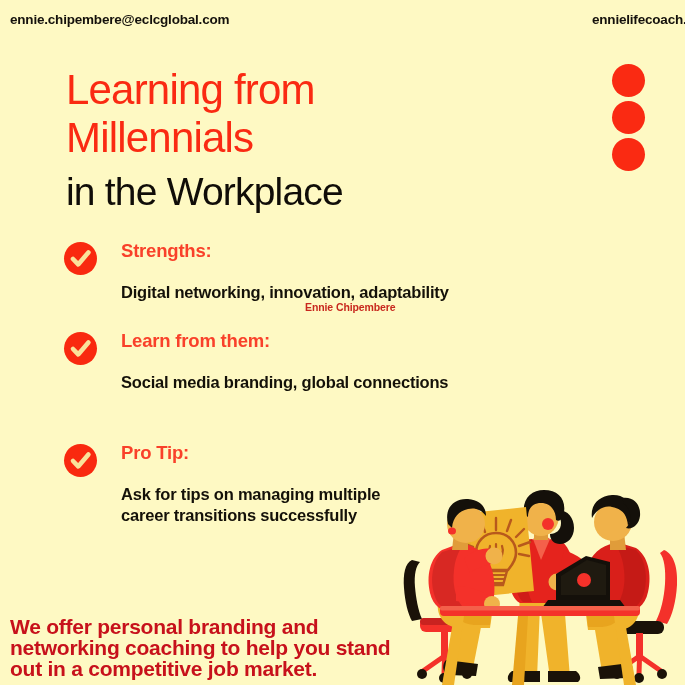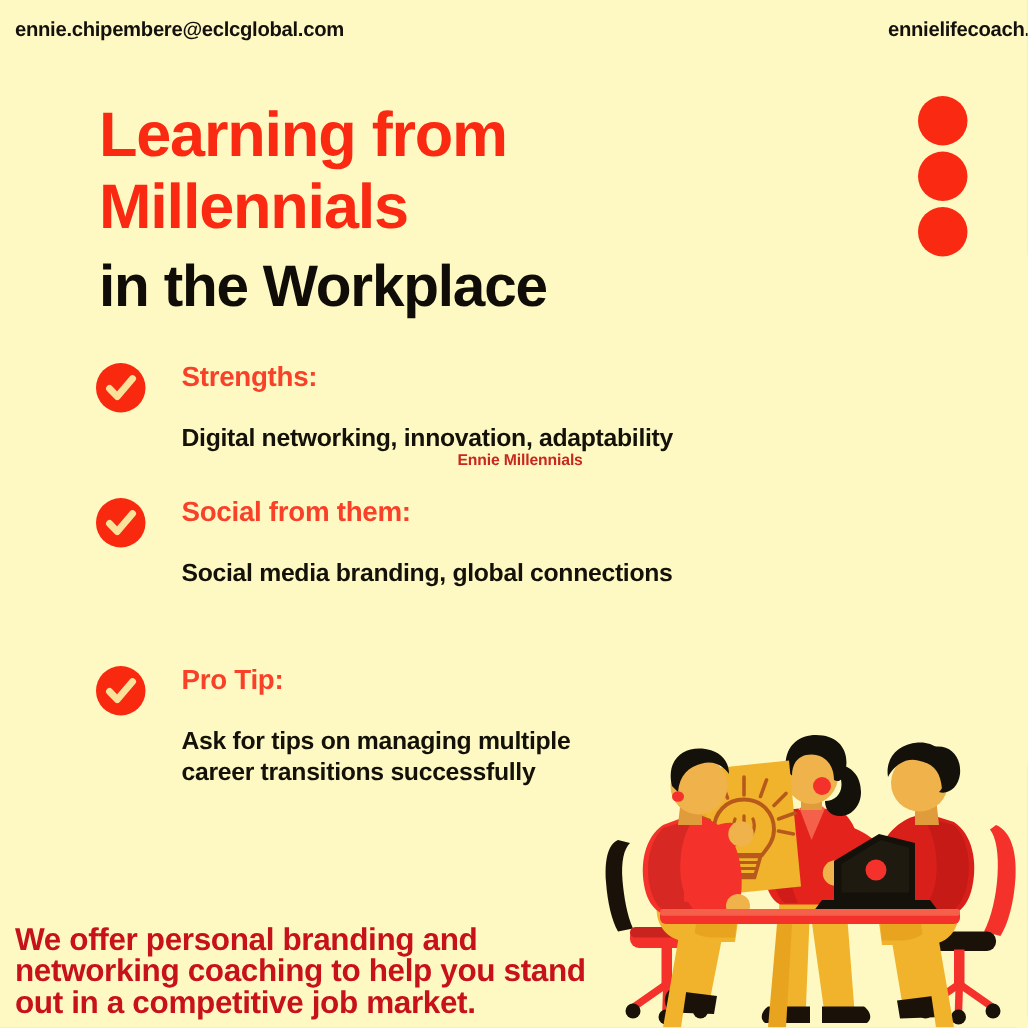--- a/index.html
+++ b/index.html
@@ -75,21 +75,21 @@
 
   
   .headline {
     position: absolute;
     left: 66px;
     top: 66px;
     width: 420px;
   }
   .hl-line {
     font-size: 42px;
-    font-weight: 700;
+    font-weight: 400;
     line-height: 48px;
     letter-spacing: -0.8px;
     white-space: nowrap;
   }
   .hl-red { color: #fa2a12; }
   .hl-black {
     color: #100d08;
     font-size: 39px;
     line-height: 46px;
     margin-top: 7px;
@@ -224,30 +224,30 @@
       <svg width="33" height="33" viewBox="0 0 33 33">
         <path d="M9 17 L14.2 22.4 L24.4 10.4" fill="none" stroke="#fae29a" stroke-width="4.6" stroke-linecap="round" stroke-linejoin="round"></path>
       </svg>
     </span>
     <div class="btext">
       <div class="b-title">Strengths:</div>
       <div class="b-desc">Digital networking, innovation, adaptability</div>
     </div>
   </div>
 
-  <div class="attribution">Ennie Millennials</div>
+  <div class="attribution">Ennie Chipembere</div>
 
   <div class="bullet" style="top:332px">
     <span class="check">
       <svg width="33" height="33" viewBox="0 0 33 33">
         <path d="M9 17 L14.2 22.4 L24.4 10.4" fill="none" stroke="#fae29a" stroke-width="4.6" stroke-linecap="round" stroke-linejoin="round"></path>
       </svg>
     </span>
     <div class="btext">
-      <div class="b-title">Social from them:</div>
+      <div class="b-title">Learn from them:</div>
       <div class="b-desc">Social media branding, global connections</div>
     </div>
   </div>
 
   <div class="bullet" style="top:444px">
     <span class="check">
       <svg width="33" height="33" viewBox="0 0 33 33">
         <path d="M9 17 L14.2 22.4 L24.4 10.4" fill="none" stroke="#fae29a" stroke-width="4.6" stroke-linecap="round" stroke-linejoin="round"></path>
       </svg>
     </span>

